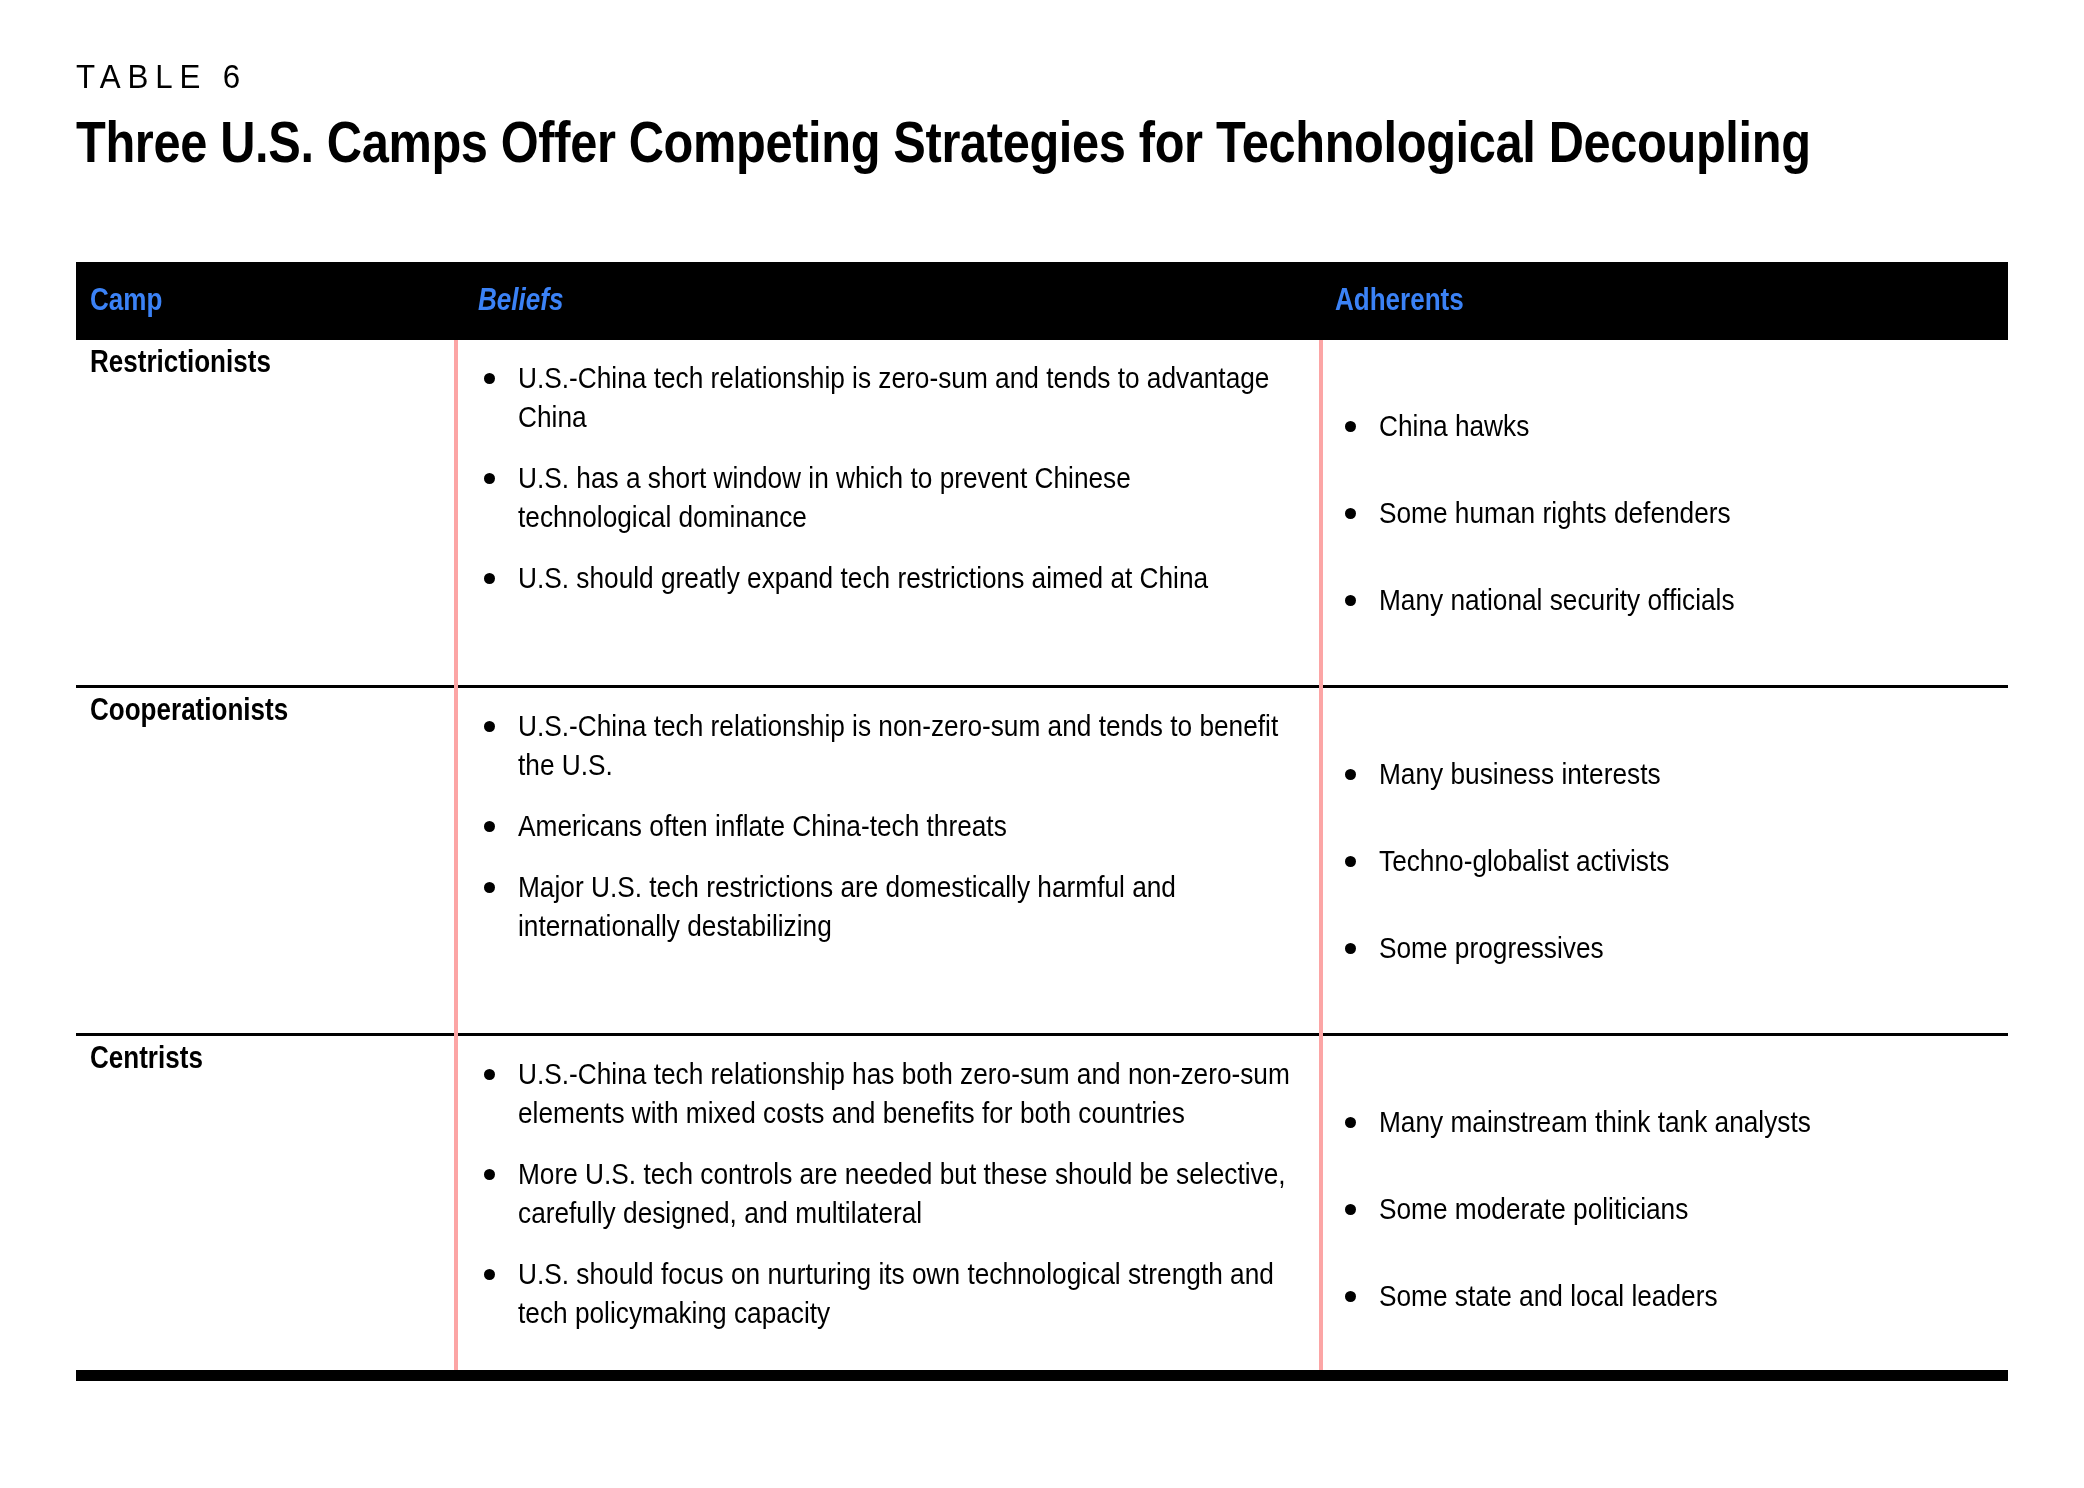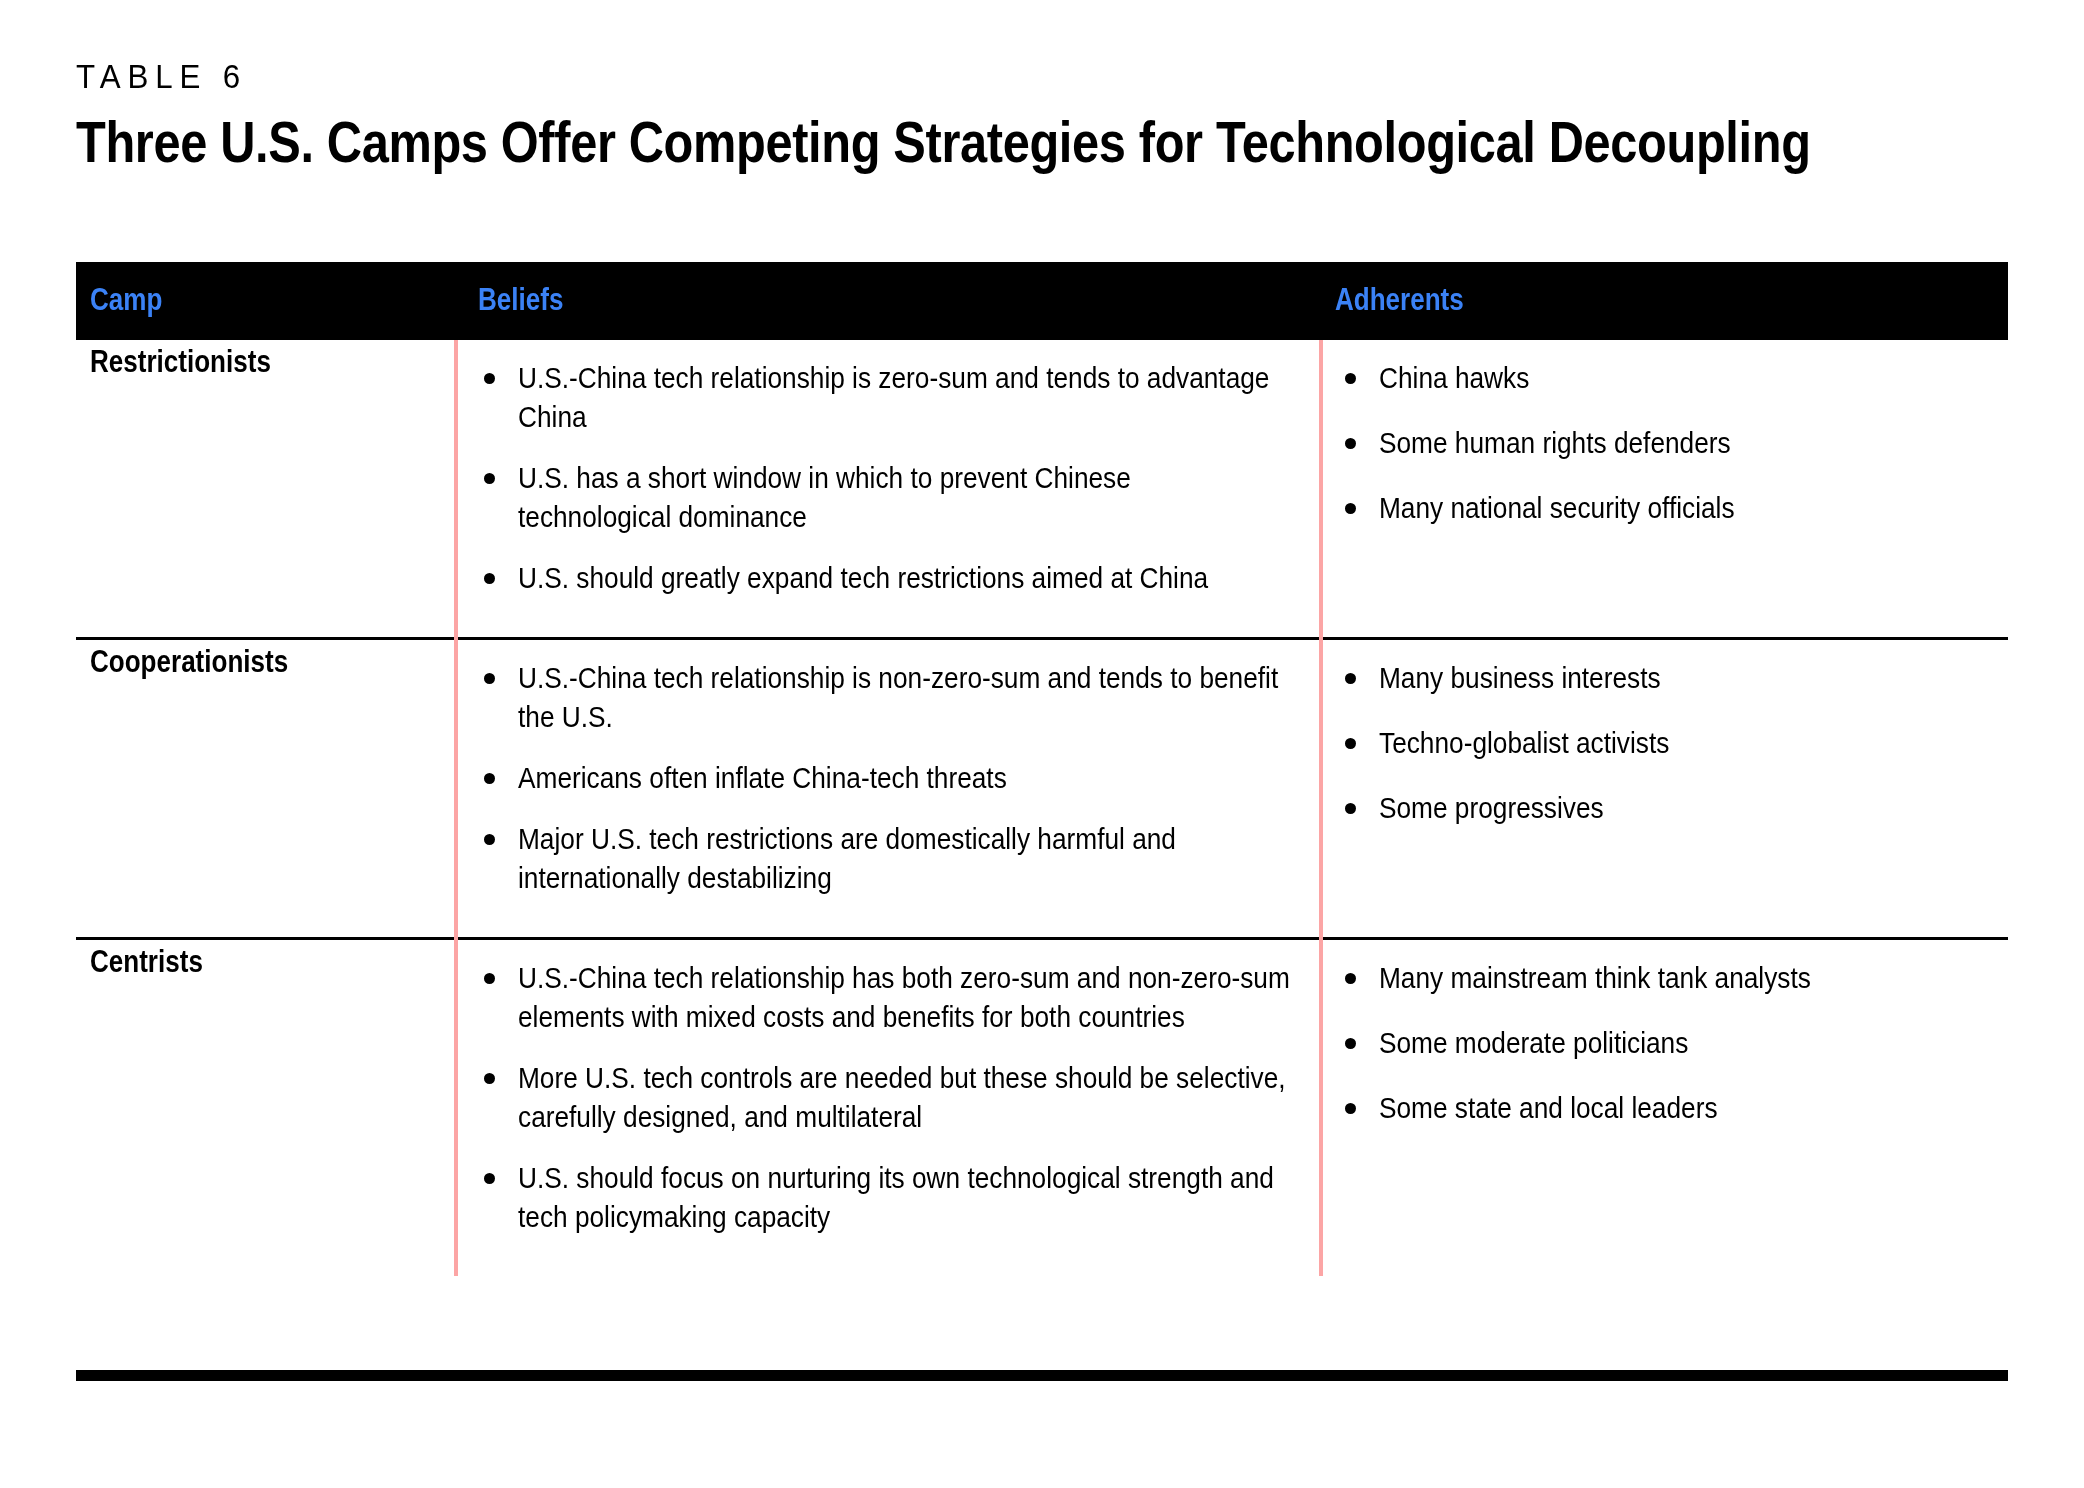--- a/index.html
+++ b/index.html
@@ -64,21 +64,21 @@
     width: 1932px;
   }
 
   table.data-table {
     border-collapse: collapse;
     width: 1932px;
     table-layout: fixed;
   }
 
   .col-camp      { width: 380px; }
-  .col-beliefs   { width: 865px; }
+  .col-beliefs   { width: 865px; font-style: italic; }
   .col-adherents { width: 687px; }
 
   
   thead tr {
     background: #000000;
   }
   thead th {
     color: #3b82f6;
     text-align: left;
     font-size: 31px;
@@ -155,20 +155,21 @@
     border-radius: 50%;
     background: #000000;
   }
 
   td.cell-adherents ul.bullets {
     padding-left: 18px;
     padding-right: 14px;
   }
   td.cell-adherents ul.bullets li {
     margin-bottom: 26px;
+    margin-top: 48px;
   }
 
   
   .bottom-bar {
     position: absolute;
     left: 76px;
     top: 1370px;
     width: 1932px;
     height: 11px;
     background: #000000;

